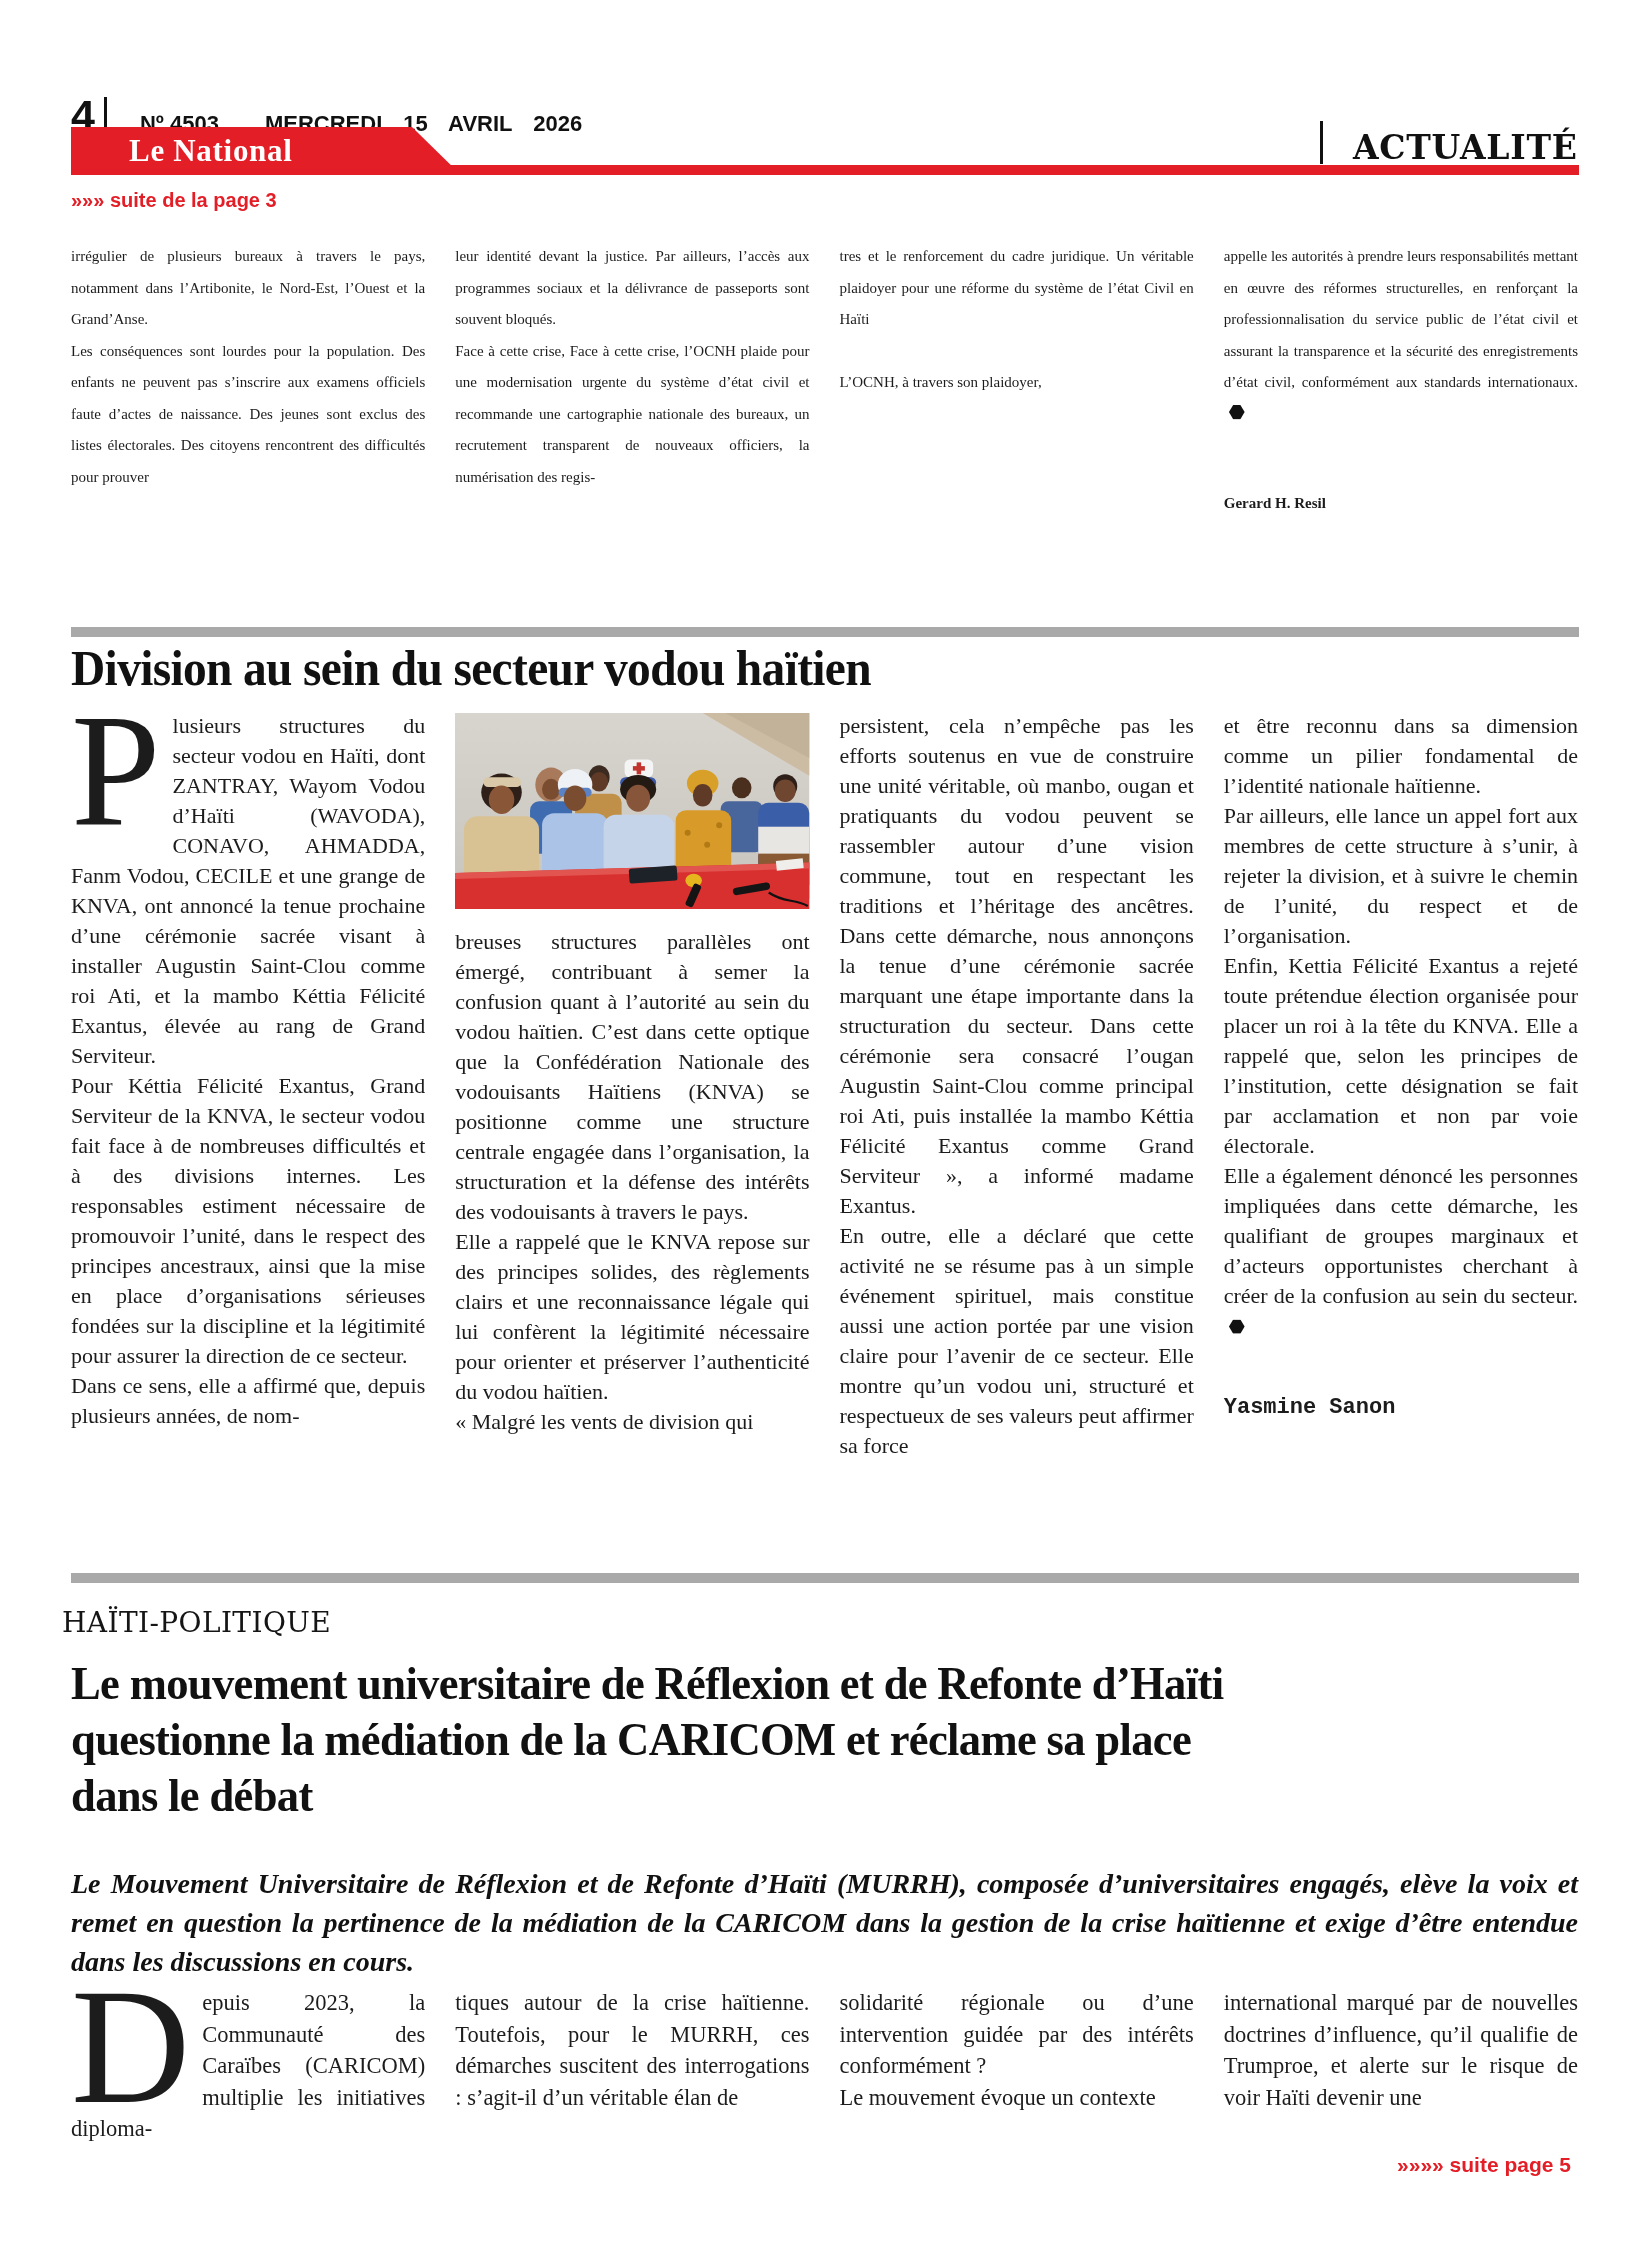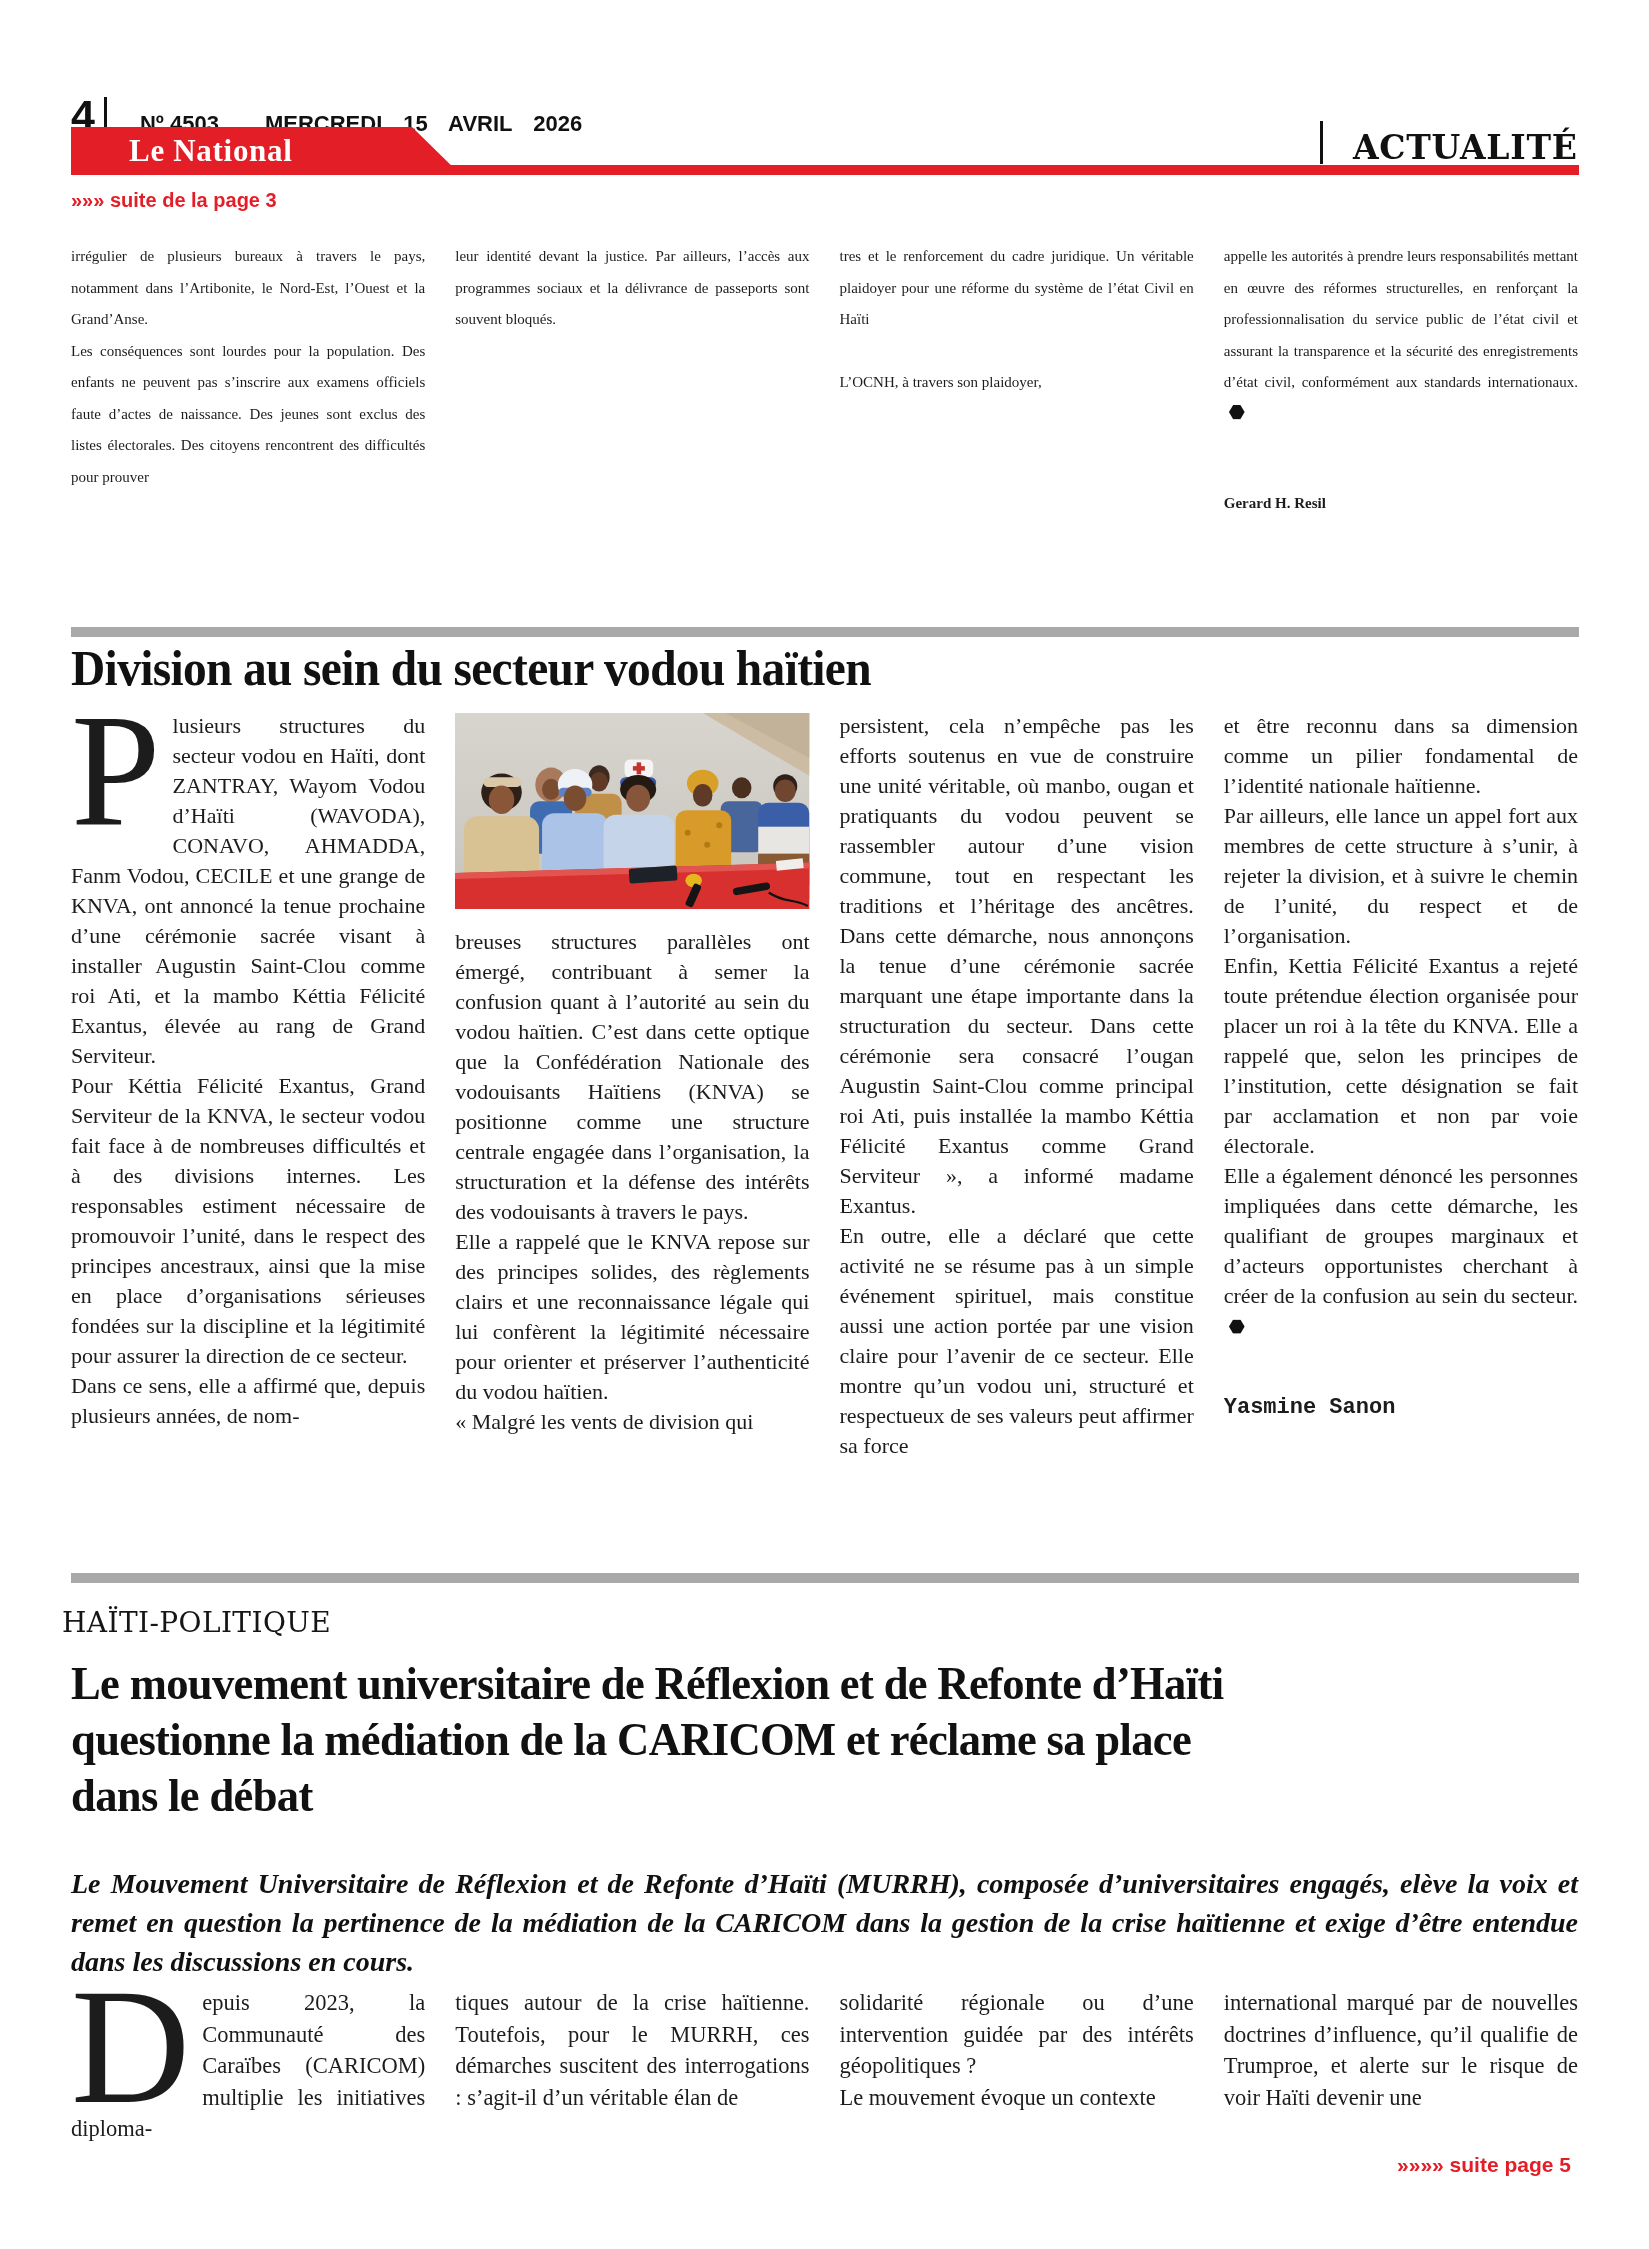--- a/index.html
+++ b/index.html
@@ -89,20 +89,21 @@
 
 <div class="suite-top">»»» suite de la page 3</div>
 
 <div class="cols a1" style="top:241px;height:385px;overflow:hidden;">
   <div class="col">
     <p>irrégulier de plusieurs bureaux à travers le pays, notamment dans l’Artibonite, le Nord-Est, l’Ouest et la Grand’Anse.</p>
     <p>Les conséquences sont lourdes pour la population. Des enfants ne peuvent pas s’inscrire aux examens officiels faute d’actes de naissance. Des jeunes sont exclus des listes électorales. Des citoyens rencontrent des difficultés pour prouver</p>
   </div>
   <div class="col">
     <p>leur identité devant la justice. Par ailleurs, l’accès aux programmes sociaux et la délivrance de passeports sont souvent bloqués.</p>
+    <p>Face à cette crise, Face à cette crise, l’OCNH plaide pour une modernisation urgente du système d’état civil et recommande une cartographie nationale des bureaux, un recrutement transparent de nouveaux officiers, la numérisation des regis-</p>
   </div>
   <div class="col">
     <p>tres et le renforcement du cadre juridique. Un véritable plaidoyer pour une réforme du système de l’état Civil en Haïti</p>
     <p class="gap">L’OCNH, à travers son plaidoyer,</p>
   </div>
   <div class="col">
     <p><span>appelle les autorités à prendre leurs responsabilités mettant en œuvre des réformes structurelles, en renforçant la professionnalisation du service public de l’état civil et assurant la transparence et la sécurité des enregistrements d’état civil, conformément aux standards internationaux.</span><span class="endmark"></span></p>
     <p class="byline">Gerard H. Resil</p>
   </div>
 </div>
@@ -206,21 +207,21 @@
 <div class="standfirst">Le Mouvement Universitaire de Réflexion et de Refonte d’Haïti (MURRH), composée d’universitaires engagés, elève la voix et remet en question la pertinence de la médiation de la CARICOM dans la gestion de la crise haïtienne et exige d’être entendue dans les discussions en cours.</div>
 
 <div class="cols a3">
   <div class="col">
     <p><span class="dropcap dropcap-d">D</span><span>epuis 2023, la Communauté des Caraïbes (CARICOM) multiplie les initiatives diploma-</span></p>
   </div>
   <div class="col">
     <p>tiques autour de la crise haïtienne. Toutefois, pour le MURRH, ces démarches suscitent des interrogations : s’agit-il d’un véritable élan de</p>
   </div>
   <div class="col">
-    <p>solidarité régionale ou d’une intervention guidée par des intérêts géopolitiques ?</p>
+    <p>solidarité régionale ou d’une intervention guidée par des intérêts conformément ?</p>
     <p>Le mouvement évoque un contexte</p>
   </div>
   <div class="col">
     <p>international marqué par de nouvelles doctrines d’influence, qu’il qualifie de Trumproe, et alerte sur le risque de voir Haïti devenir une</p>
   </div>
 </div>
 
 <div class="suite-bottom">»»»» suite page 5</div>
 
 

